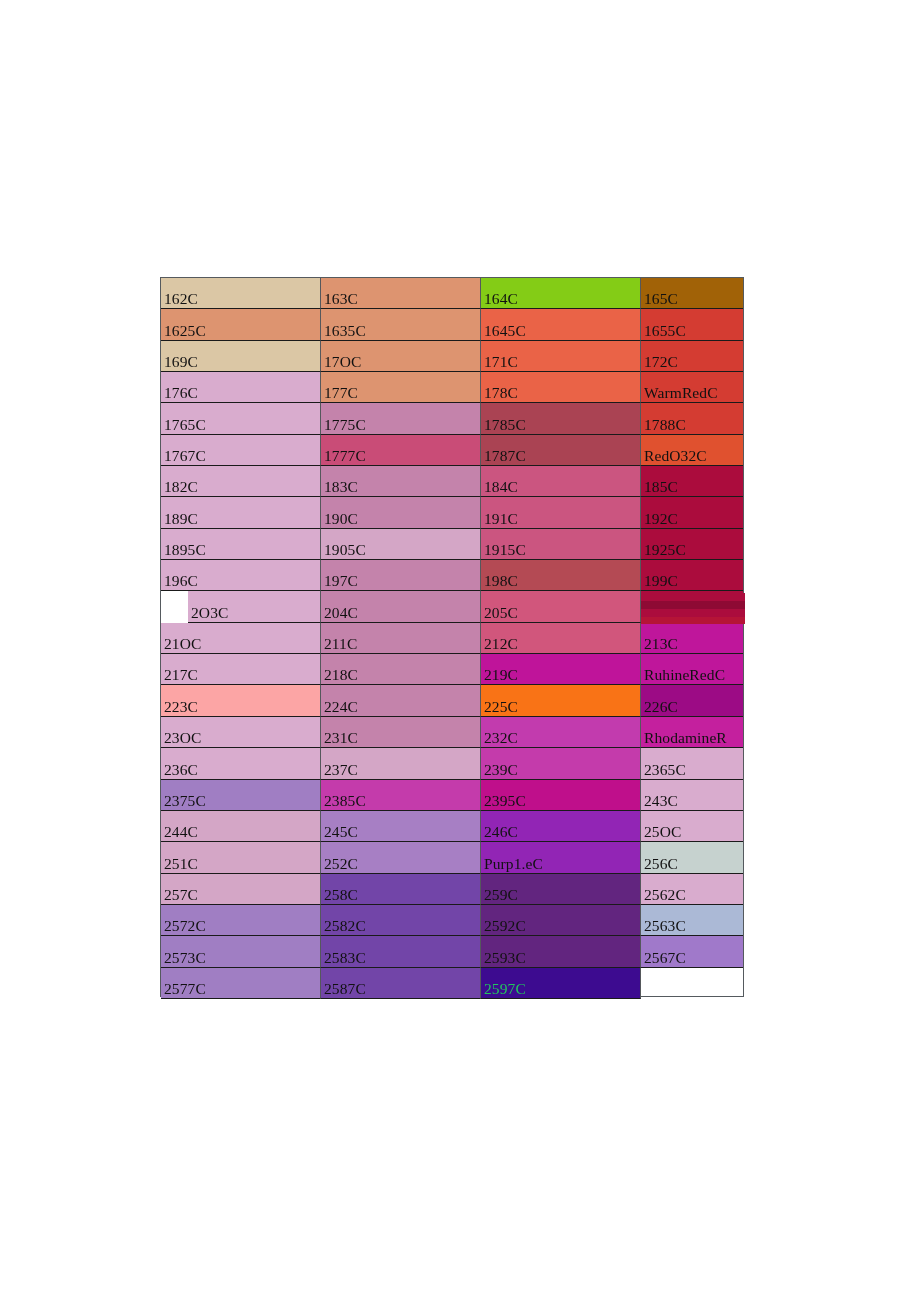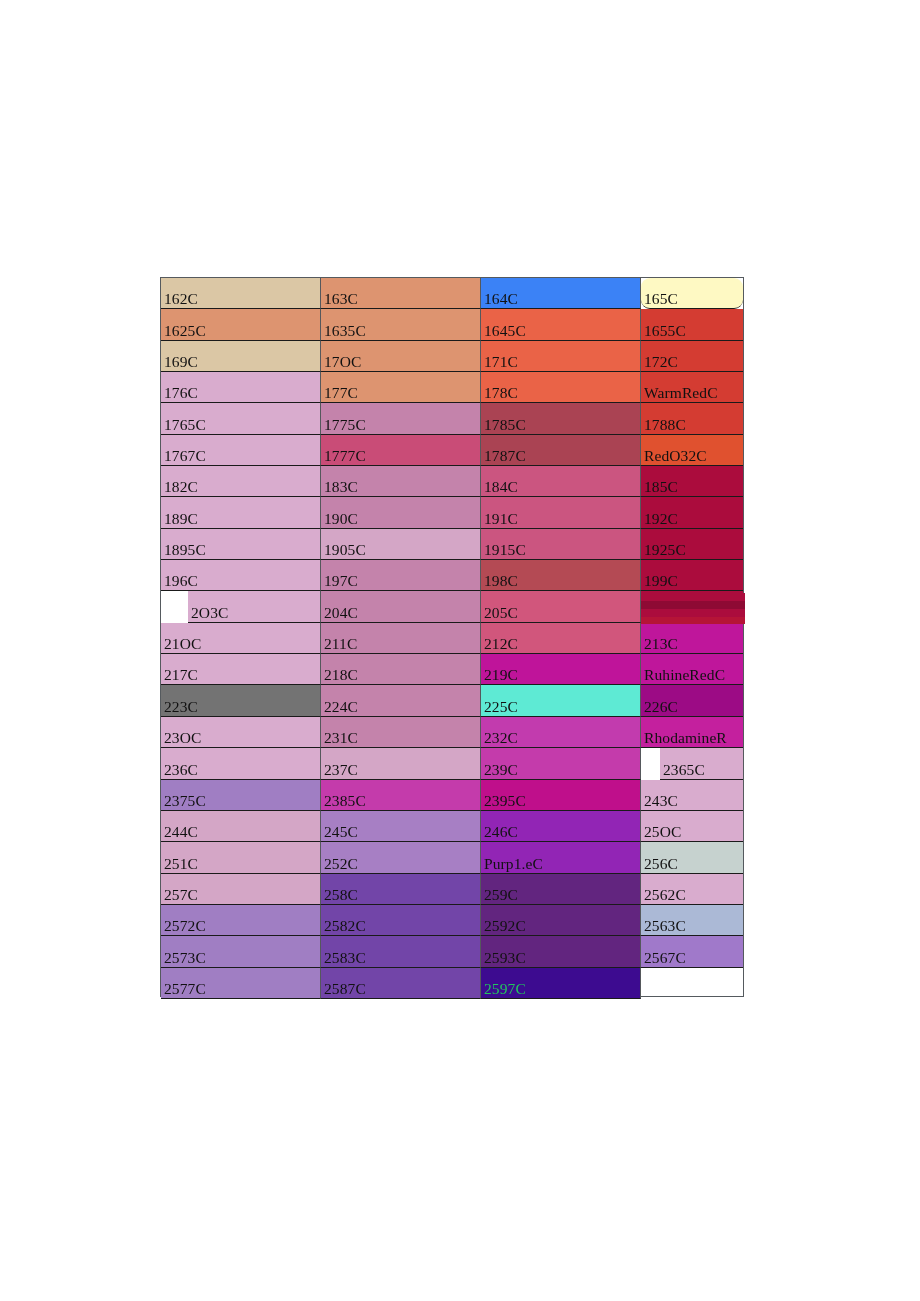--- a/index.html
+++ b/index.html
@@ -60,24 +60,24 @@
 <body>
 
 <div id="sheet">
   <div class="grid" id="grid">
       <div class="cell" style="background: rgb(219, 199, 165);">
         <span class="label">162C</span>
       </div>
       <div class="cell" style="background: rgb(221, 148, 112);">
         <span class="label">163C</span>
       </div>
-      <div class="cell" style="background: #3b82f6;">
+      <div class="cell" style="background: #84cc16;">
         <span class="label">164C</span>
       </div>
-      <div class="cell" style="background: #fef9c3; border-radius: 9px;">
+      <div class="cell" style="background: #a16207;">
         <span class="label">165C</span>
       </div>
       <div class="cell" style="background: rgb(221, 148, 112);">
         <span class="label">1625C</span>
       </div>
       <div class="cell" style="background: rgb(221, 148, 112);">
         <span class="label">1635C</span>
       </div>
       <div class="cell" style="background: rgb(234, 99, 71);">
         <span class="label">1645C</span>
@@ -210,27 +210,27 @@
       </div>
       <div class="cell" style="background: rgb(196, 131, 171);">
         <span class="label">218C</span>
       </div>
       <div class="cell" style="background: rgb(191, 20, 154);">
         <span class="label">219C</span>
       </div>
       <div class="cell" style="background: rgb(191, 22, 155);">
         <span class="label">RuhineRedC</span>
       </div>
-      <div class="cell" style="background: #737373; font-family: Liberation Serif, serif;">
+      <div class="cell" style="background: #fca5a5; font-family: Liberation Serif, serif;">
         <span class="label">223C</span>
       </div>
       <div class="cell" style="background: rgb(196, 131, 171);">
         <span class="label">224C</span>
       </div>
-      <div class="cell" style="background: #5eead4;">
+      <div class="cell" style="background: #f97316;">
         <span class="label">225C</span>
       </div>
       <div class="cell" style="background: rgb(156, 11, 133);">
         <span class="label">226C</span>
       </div>
       <div class="cell" style="background: rgb(217, 172, 206);">
         <span class="label">23OC</span>
       </div>
       <div class="cell" style="background: rgb(196, 131, 171);">
         <span class="label">231C</span>
@@ -243,21 +243,21 @@
       </div>
       <div class="cell" style="background: rgb(217, 172, 206);">
         <span class="label">236C</span>
       </div>
       <div class="cell" style="background: rgb(212, 166, 198);">
         <span class="label">237C</span>
       </div>
       <div class="cell" style="background: rgb(196, 59, 171);">
         <span class="label">239C</span>
       </div>
-      <div class="cell" style="background: rgb(217, 172, 206); margin-left: 19px;">
+      <div class="cell" style="background: rgb(217, 172, 206);">
         <span class="label">2365C</span>
       </div>
       <div class="cell" style="background: rgb(160, 126, 195);">
         <span class="label">2375C</span>
       </div>
       <div class="cell" style="background: rgb(196, 59, 171);">
         <span class="label">2385C</span>
       </div>
       <div class="cell" style="background: rgb(191, 15, 139);">
         <span class="label">2395C</span>

